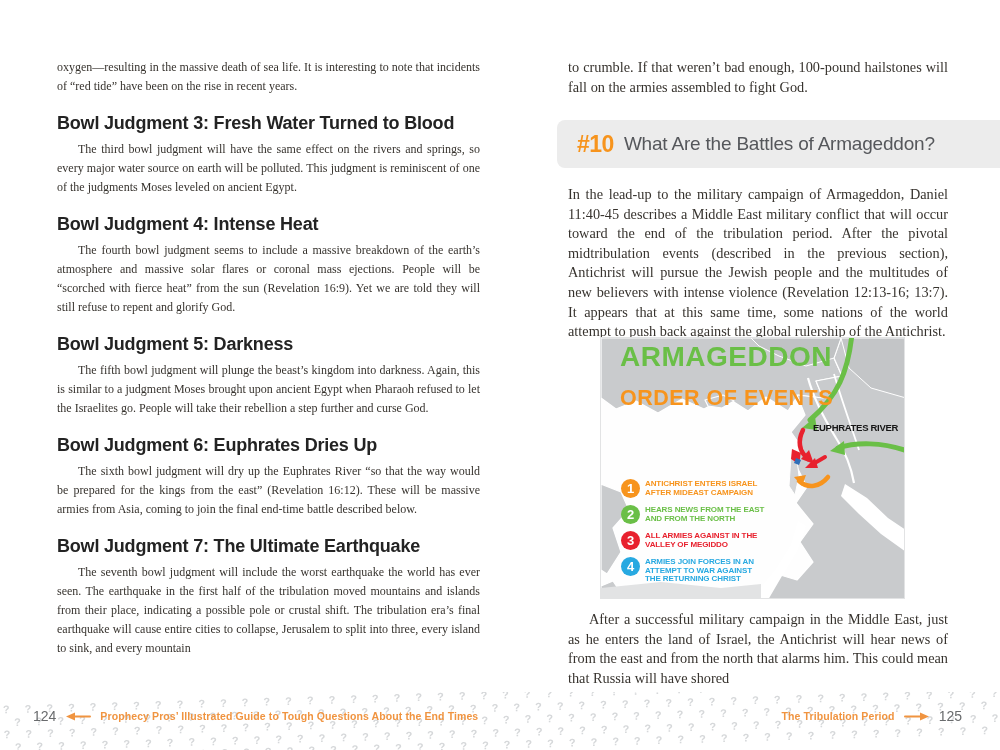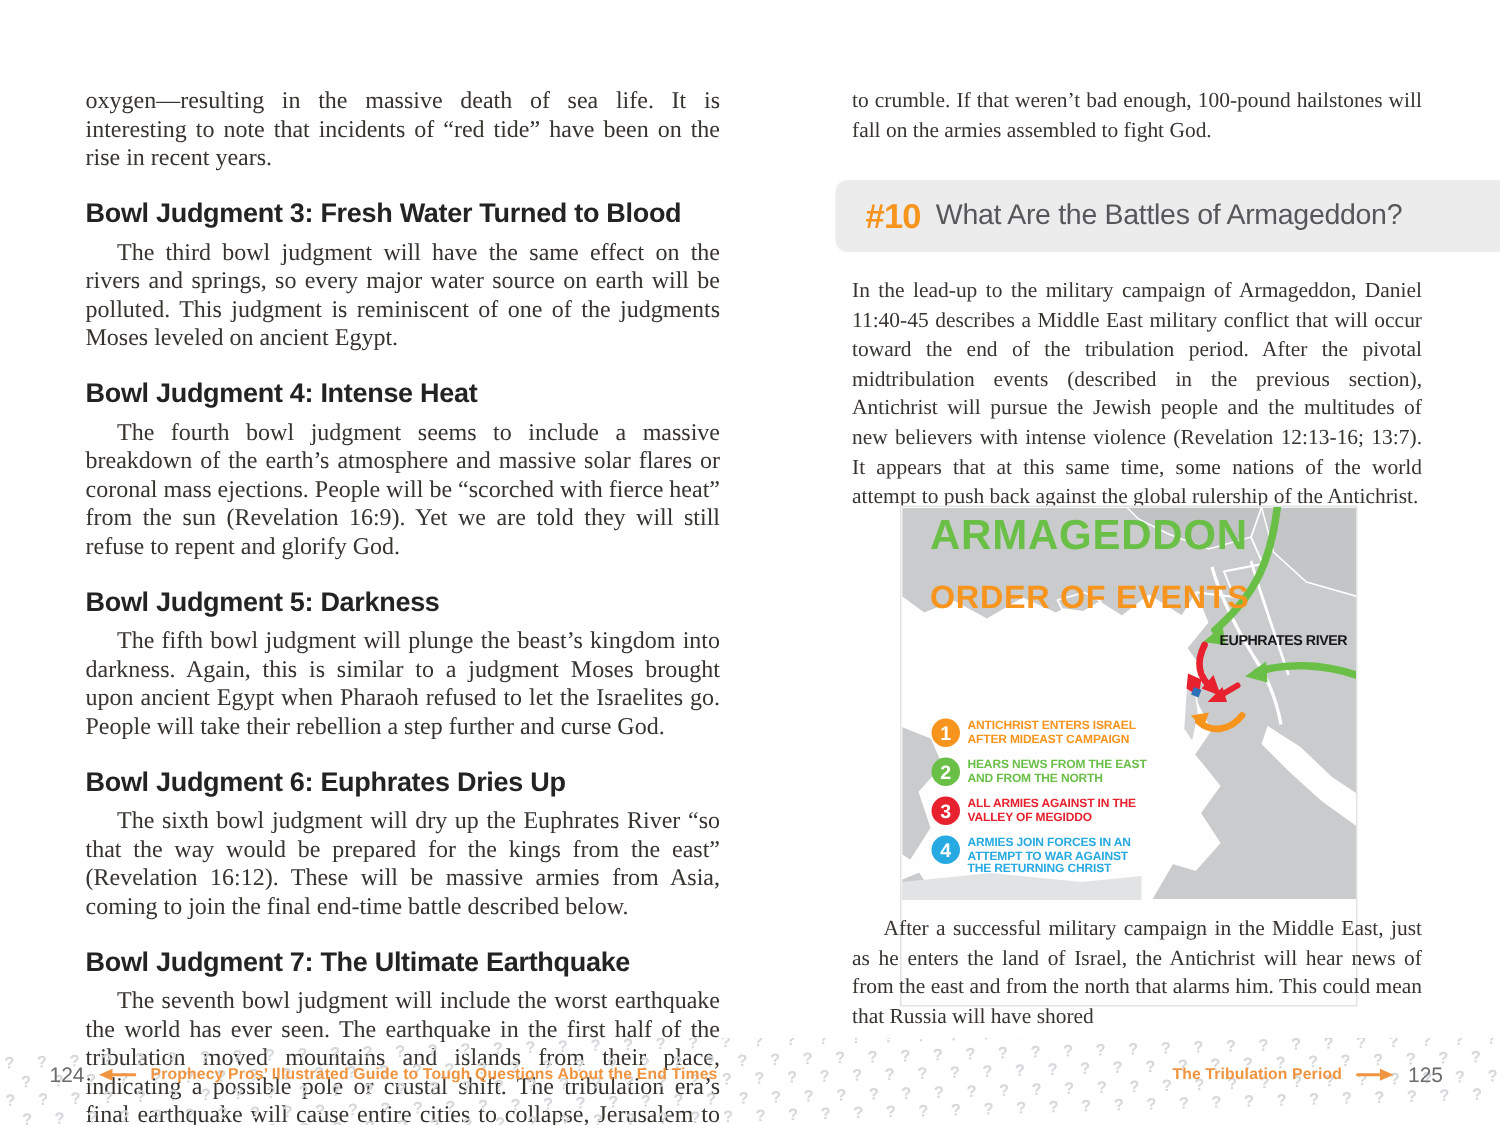--- a/index.html
+++ b/index.html
@@ -1,38 +1,38 @@
 <!DOCTYPE html>
 <html><head>
 <meta charset="utf-8">
 <style>
   * { margin:0; padding:0; box-sizing:border-box; }
   html,body { width:1000px; height:750px; background:#ffffff; overflow:hidden; }
   body { position:relative; font-family:"Liberation Serif", serif; }
 
   
   .left-col { position:absolute; left:57px; top:58px; width:423px; }
-  .para { font-size:16px; line-height:19px; color:#37332e; text-align:justify; }
+  .para { font-size:12px; line-height:19px; color:#37332e; text-align:justify; }
   .para.indent { text-indent:21px; }
   .sec-h { font-family:"Liberation Sans", sans-serif; font-weight:700; font-size:18px;
            color:#232323; margin:17px 0 6px 0; letter-spacing:-0.2px; }
 
   
   .right-page { position:absolute; left:557px; top:0; width:391px; height:750px; }
   .r-para { position:absolute; left:11px; width:380px; font-size:14.3px; line-height:19.6px;
             color:#37332e; text-align:justify; }
   .q-box { position:absolute; left:0; top:120px; width:466px; height:48px; background:#ececec;
            border-radius:8px; display:flex; align-items:center; padding-left:20px; gap:10px; }
   .q-num { font-family:"Liberation Sans", sans-serif; font-weight:700; font-size:23px;
            color:#f7941d; letter-spacing:-0.5px; }
   .q-title { font-family:"Liberation Sans", sans-serif; font-weight:400; font-size:19px;
              color:#55575b; letter-spacing:-0.2px; }
 
   
-  .map-box { position:absolute; left:43px; top:337px; width:305px; height:334px;
+  .map-box { position:absolute; left:43px; top:337px; width:305px; height:262px;
              background:#fefefe; border:1px solid #e2e3e4; overflow:hidden; }
   .map-box svg { position:absolute; left:0; top:0; }
   .map-title1 { position:absolute; left:19px; top:3px; font-family:"Liberation Sans", sans-serif;
                 font-weight:700; font-size:28px; letter-spacing:0.5px; color:#6abf47; }
   .map-title2 { position:absolute; left:19px; top:48px; font-family:"Liberation Sans", sans-serif;
                 font-weight:700; font-size:21.5px; letter-spacing:0.5px; color:#f7941d; }
   .river-label { position:absolute; left:212px; top:84px; font-family:"Liberation Sans", sans-serif;
                  font-weight:700; font-size:9.5px; letter-spacing:-0.3px; color:#161616; white-space:nowrap; }
   .ev-list { position:absolute; left:20px; top:141px; width:160px; }
   .ev-row { display:flex; gap:5px; margin-bottom:7px; align-items:flex-start; }

